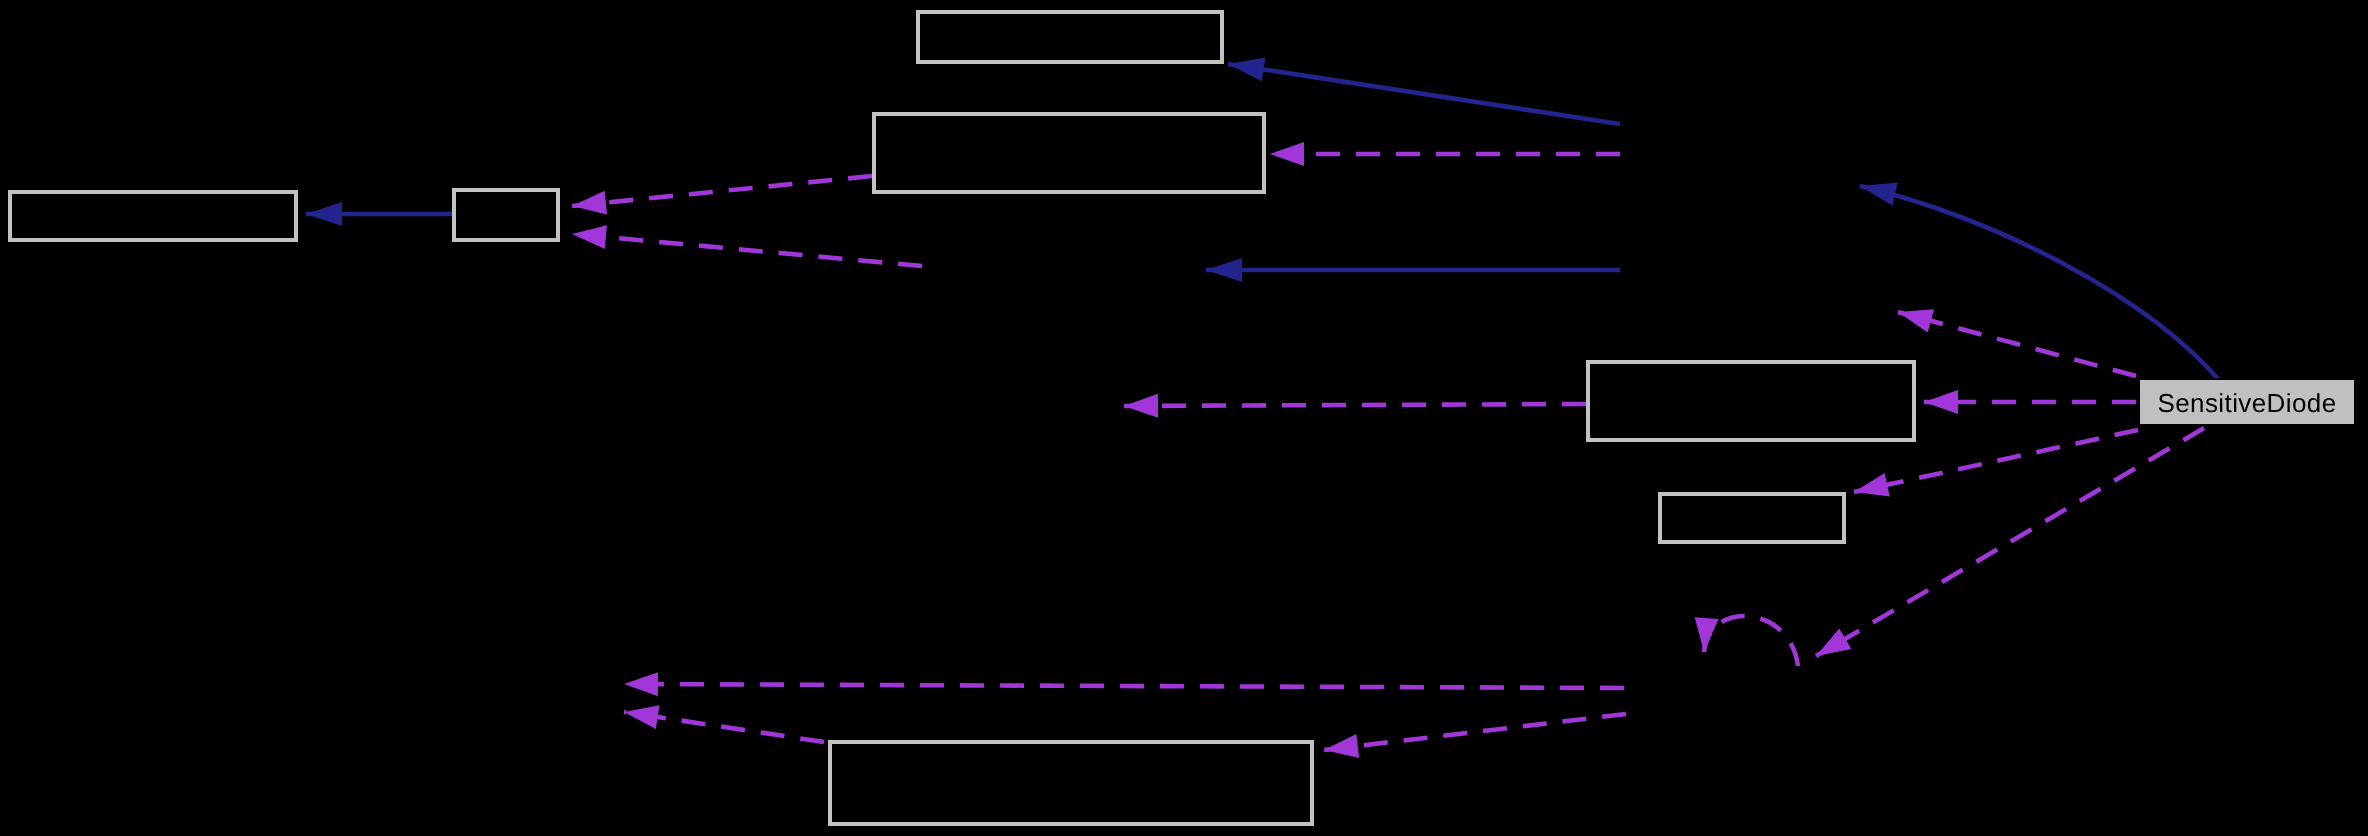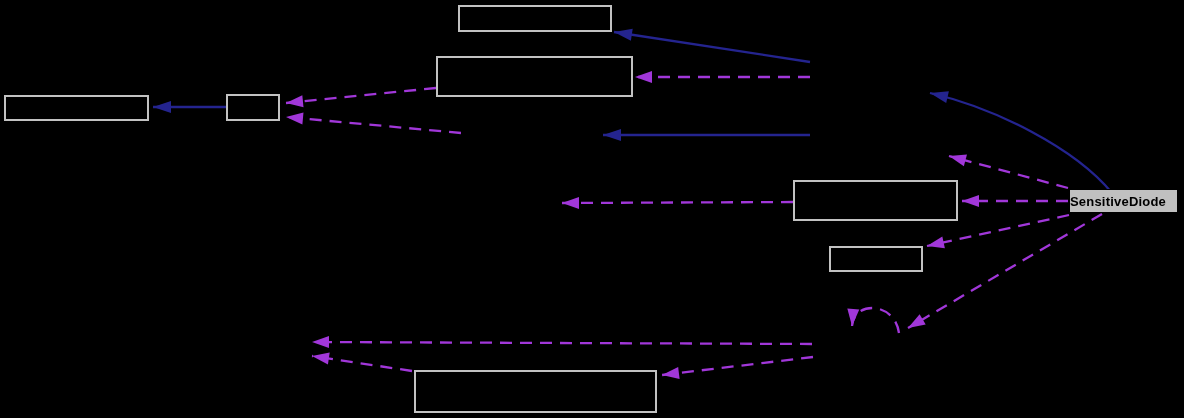--- a/index.html
+++ b/index.html
@@ -30,24 +30,23 @@
     height: 418px;
   }
   .class-node {
     position: absolute;
     box-sizing: border-box;
     background: transparent;
   }
   .class-node.current {
     display: flex;
     align-items: center;
-    justify-content: flex-start;
+    justify-content: center;
     font-size: 13px;
     letter-spacing: 0.2px;
-    font-weight: bold;
   }
 </style>
 </head>
 <body style="background: rgb(0, 0, 0);">
 
 <div class="diagram">
   <svg class="edge-layer" id="edge-layer" viewBox="0 0 1184 418" xmlns="http://www.w3.org/2000/svg">
       <g>
         <path d="M 810,62 L 614,32" fill="none" stroke="#24248f" stroke-width="2.3"></path>
         <polygon points="614,32 632.700579390738,28.792457256604816 630.8849891586275,40.65431343972662" fill="#24248f"></polygon>

